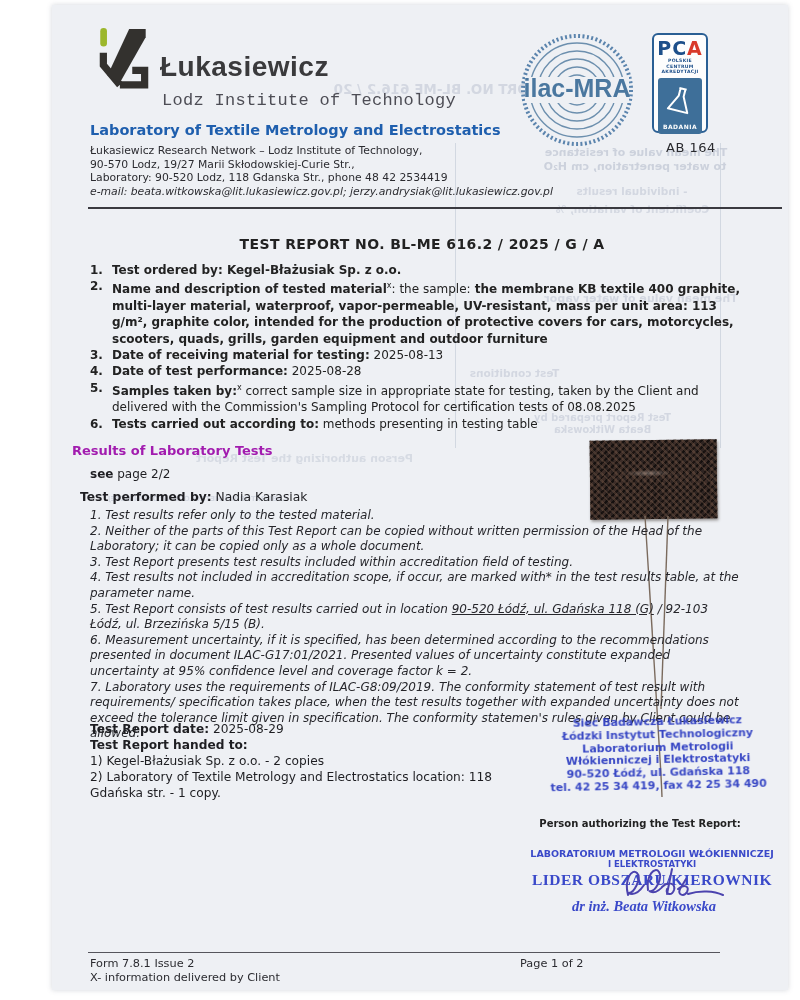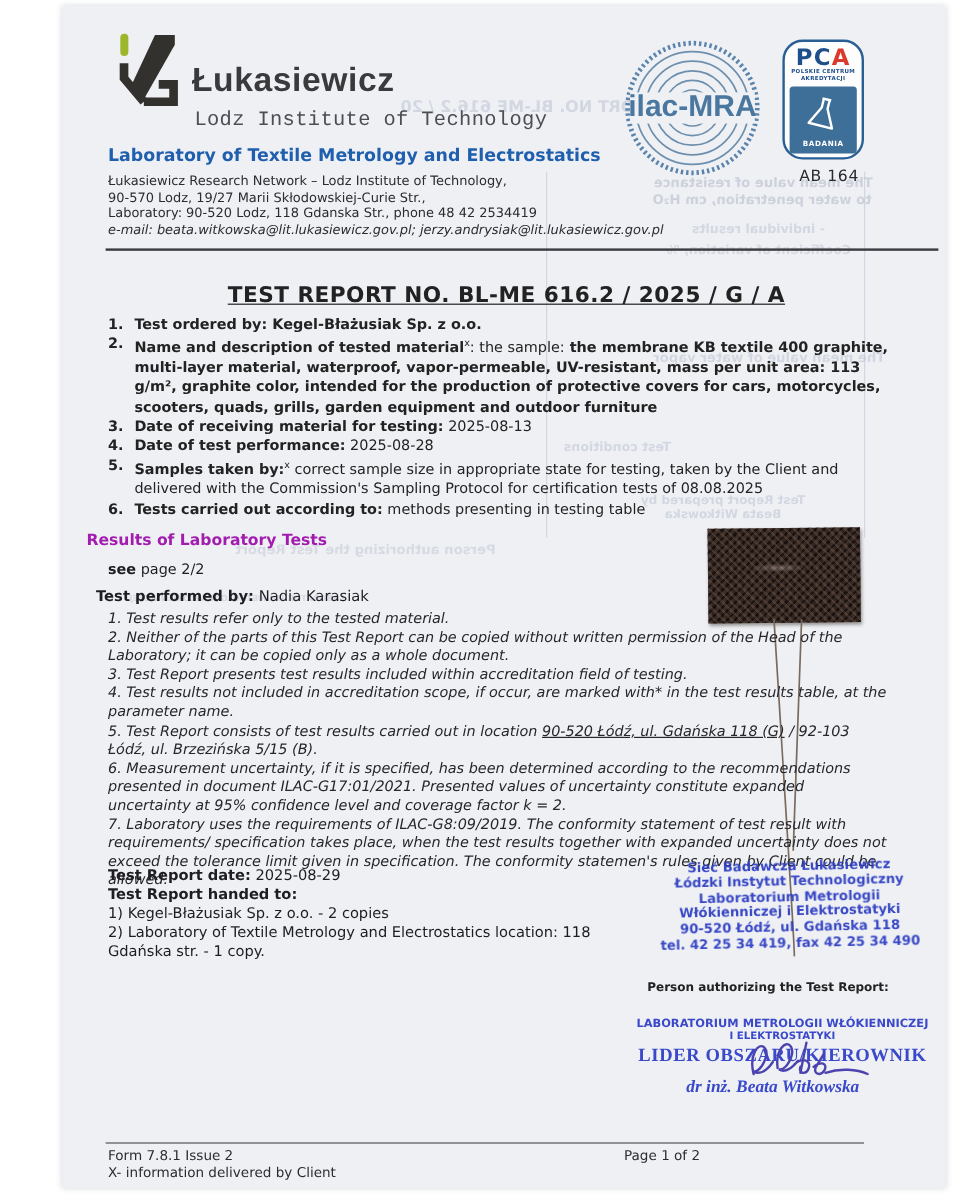--- a/index.html
+++ b/index.html
@@ -15,29 +15,29 @@
   }
   .abs{position:absolute;}
   
   .brand-name{font-family:"Liberation Sans",sans-serif;font-weight:bold;font-size:28px;color:#3a3a3c;letter-spacing:.5px;}
   .institute{font-family:"Liberation Sans",sans-serif;font-size:17px;color:#4d4d55;letter-spacing:.3px;}
   .lab-title{font-weight:bold;font-size:14.5px;color:#1f5fae;}
   .addr{font-size:10.8px;line-height:13.6px;color:#2b2b30;}
   .addr .em{font-style:italic;}
   .rule{position:absolute;background:#3a3a40;height:2px;}
   
-  .pca{border:2px solid #2a5f94;border-radius:17px;background:#fdfdfd;width:68px;height:100px;box-sizing:border-box;text-align:center;}
+  .pca{border:2px solid #2a5f94;border-radius:6px;background:#fdfdfd;width:56px;height:100px;box-sizing:border-box;text-align:center;}
   .pca-word{font-weight:bold;font-size:19px;line-height:20px;color:#1d4f8a;margin-top:3px;letter-spacing:1px;}
   .pca-word .red{color:#d93a2b;}
   .pca-small{font-size:4.6px;font-weight:bold;color:#1d4f8a;line-height:5.6px;letter-spacing:.3px;}
   .pca-box{background:#3e6f99;border-radius:3px;margin:3px 4px 0 4px;height:56px;position:relative;}
   .pca-badania{position:absolute;bottom:4px;width:100%;text-align:center;color:#fff;font-size:6px;font-weight:bold;letter-spacing:.5px;}
   .ab{font-size:13px;color:#2a2a2e;letter-spacing:.5px;}
   
-  .title{font-weight:bold;font-size:18px;color:#222;text-align:center;letter-spacing:.4px;text-decoration:underline;}
+  .title{font-weight:bold;font-size:14px;color:#222;text-align:center;letter-spacing:.4px;}
   .items{font-size:12px;line-height:16.4px;color:#222;}
   .item{display:flex;margin:0;}
   .item .no{width:22px;flex:none;font-weight:bold;}
   .item .itxt{flex:1;}
   .b{font-weight:bold;}
   sup{font-size:8px;}
   .res-head{font-weight:bold;font-size:13px;text-align:left;color:#a21caf;}
   .notes{font-size:12px;line-height:15.6px;font-style:italic;color:#26262b;}
   .notes div{margin:0;}
   .u{text-decoration:underline;}

